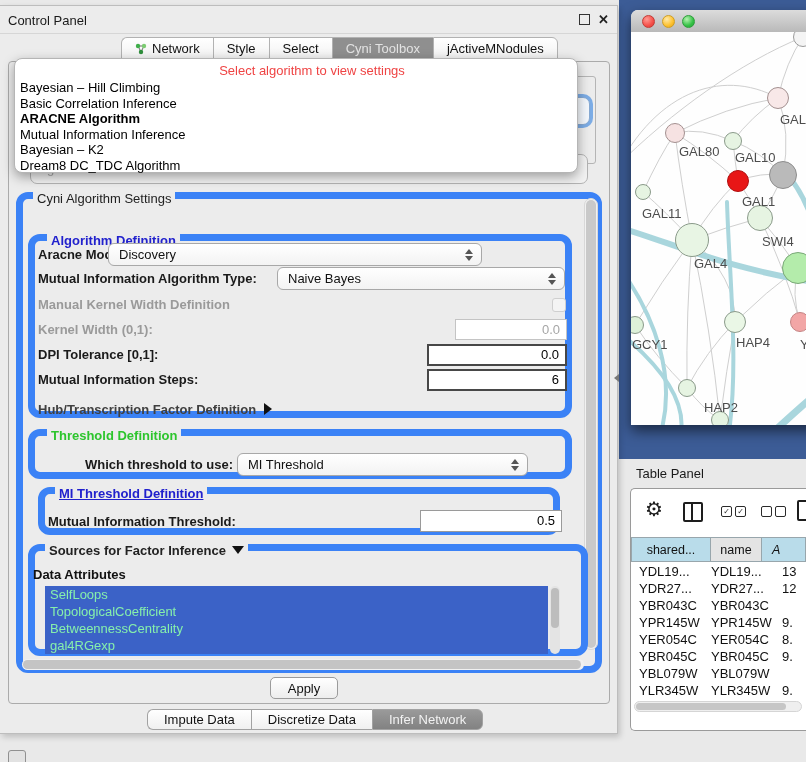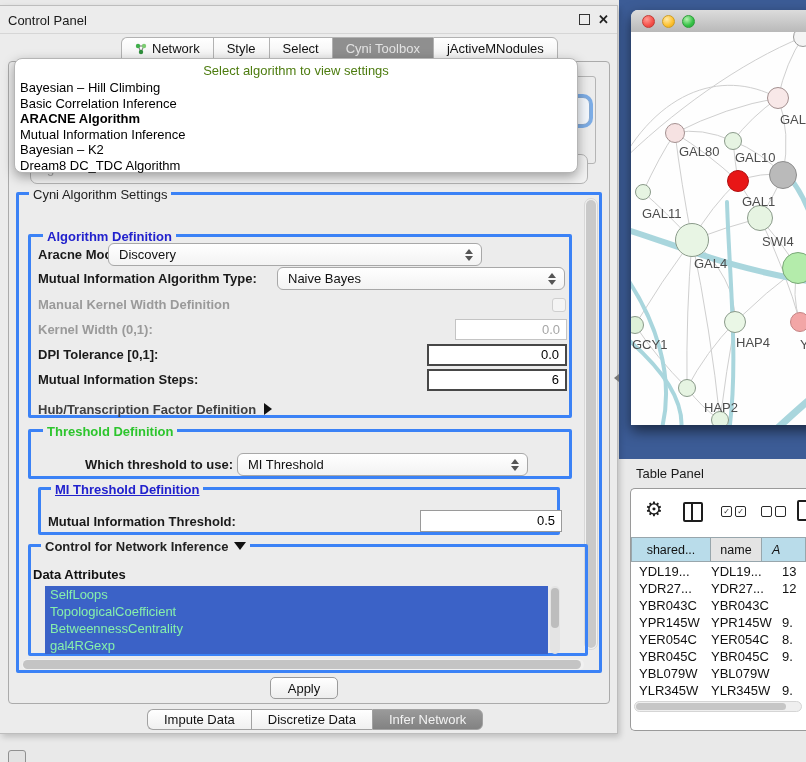--- a/index.html
+++ b/index.html
@@ -71,27 +71,27 @@
   
   .ghost-group{position:absolute;left:16px;top:70px;width:580px;height:88px;border:1px solid #b5b5b5;border-radius:3px;box-sizing:border-box;}
   .ghost-combo-focus{position:absolute;left:30px;top:91px;width:560px;height:28px;border-radius:7px;
            border:1px solid #86a9d2;background:#f3f7fc;box-shadow:0 0 0 3px rgba(96,156,227,.8);box-sizing:border-box;}
   .ghost-combo{position:absolute;left:30px;top:148px;width:558px;height:30px;border:1px solid #b3b3b3;border-radius:7px;
            background:#f2f2f2;box-sizing:border-box;font-size:13px;color:#a8a8a8;line-height:28px;padding-left:16px;}
 
   
   .popup{position:absolute;left:14px;top:52px;width:564px;height:115px;background:#fff;
          border:1px solid #b5b5b5;border-radius:8px;box-shadow:0 4px 12px rgba(0,0,0,.35);box-sizing:border-box;z-index:10;}
-  .popup-ph{position:absolute;left:0;top:4px;width:100%;text-align:center;font-size:13px;color:#4d7c0f;}
+  .popup-ph{position:absolute;left:16px;top:4px;width:100%;text-align:center;font-size:13px;color:#ef4444;}
   .popup-list{position:absolute;left:5px;top:21px;right:5px;}
   .popup-item{font-size:13px;color:#000;line-height:15.5px;white-space:nowrap;}
   .popup-item.hl{font-weight:bold;}
 
   
-  .grp{position:absolute;border:3px solid #3b82f6;border-radius:2px;box-sizing:border-box;}
+  .grp{position:absolute;border:7px solid #3b82f6;border-radius:12px;box-sizing:border-box;}
   .grp-label{position:absolute;top:-8px;font-size:13px;background:#ececec;padding:0 4px;white-space:nowrap;}
   .lbl-blue{color:#2121cd;font-weight:bold;}
   .lbl-green{color:#2dc52d;font-weight:bold;}
   .lbl-plain{color:#222;}
   .flabel{position:absolute;font-size:13px;font-weight:bold;color:#1a1a1a;white-space:nowrap;}
   .flabel.dis{color:#9a9a9a;}
 
   .combo{position:absolute;height:23px;background:linear-gradient(#ffffff,#f3f3f3);
          border:1px solid #a8a8a8;border-radius:6px;box-sizing:border-box;
          font-size:13px;color:#111;line-height:21px;padding-left:10px;}
@@ -386,21 +386,21 @@
       <span class="stepper"></span>
     </div>
 
     <div class="grp" style="left:38px;top:481px;width:522px;height:48px;">
       <span class="grp-label lbl-blue" style="left:10px;text-decoration:underline;">MI Threshold Definition</span>
     </div>
     <div class="flabel" style="left:48px;top:508px;">Mutual Information Threshold:</div>
     <div class="tinput thin" style="left:420px;top:504px;width:142px;">0.5</div>
 
     <div class="grp" style="left:28px;top:538px;width:560px;height:112px;">
-      <span class="grp-label lbl-plain" style="left:10px;font-weight:bold;"><span>Control for Network Inference</span><span class="tri-down"></span></span>
+      <span class="grp-label lbl-plain" style="left:10px;font-weight:bold;"><span>Sources for Factor Inference</span><span class="tri-down"></span></span>
     </div>
     <div class="attr-header">Data Attributes</div>
     <div class="attr-list">
         <div class="attr-item">SelfLoops</div>
         <div class="attr-item">TopologicalCoefficient</div>
         <div class="attr-item">BetweennessCentrality</div>
         <div class="attr-item">gal4RGexp</div>
       </div>
     <div class="attr-scroll">
         <div class="thumb"></div>

